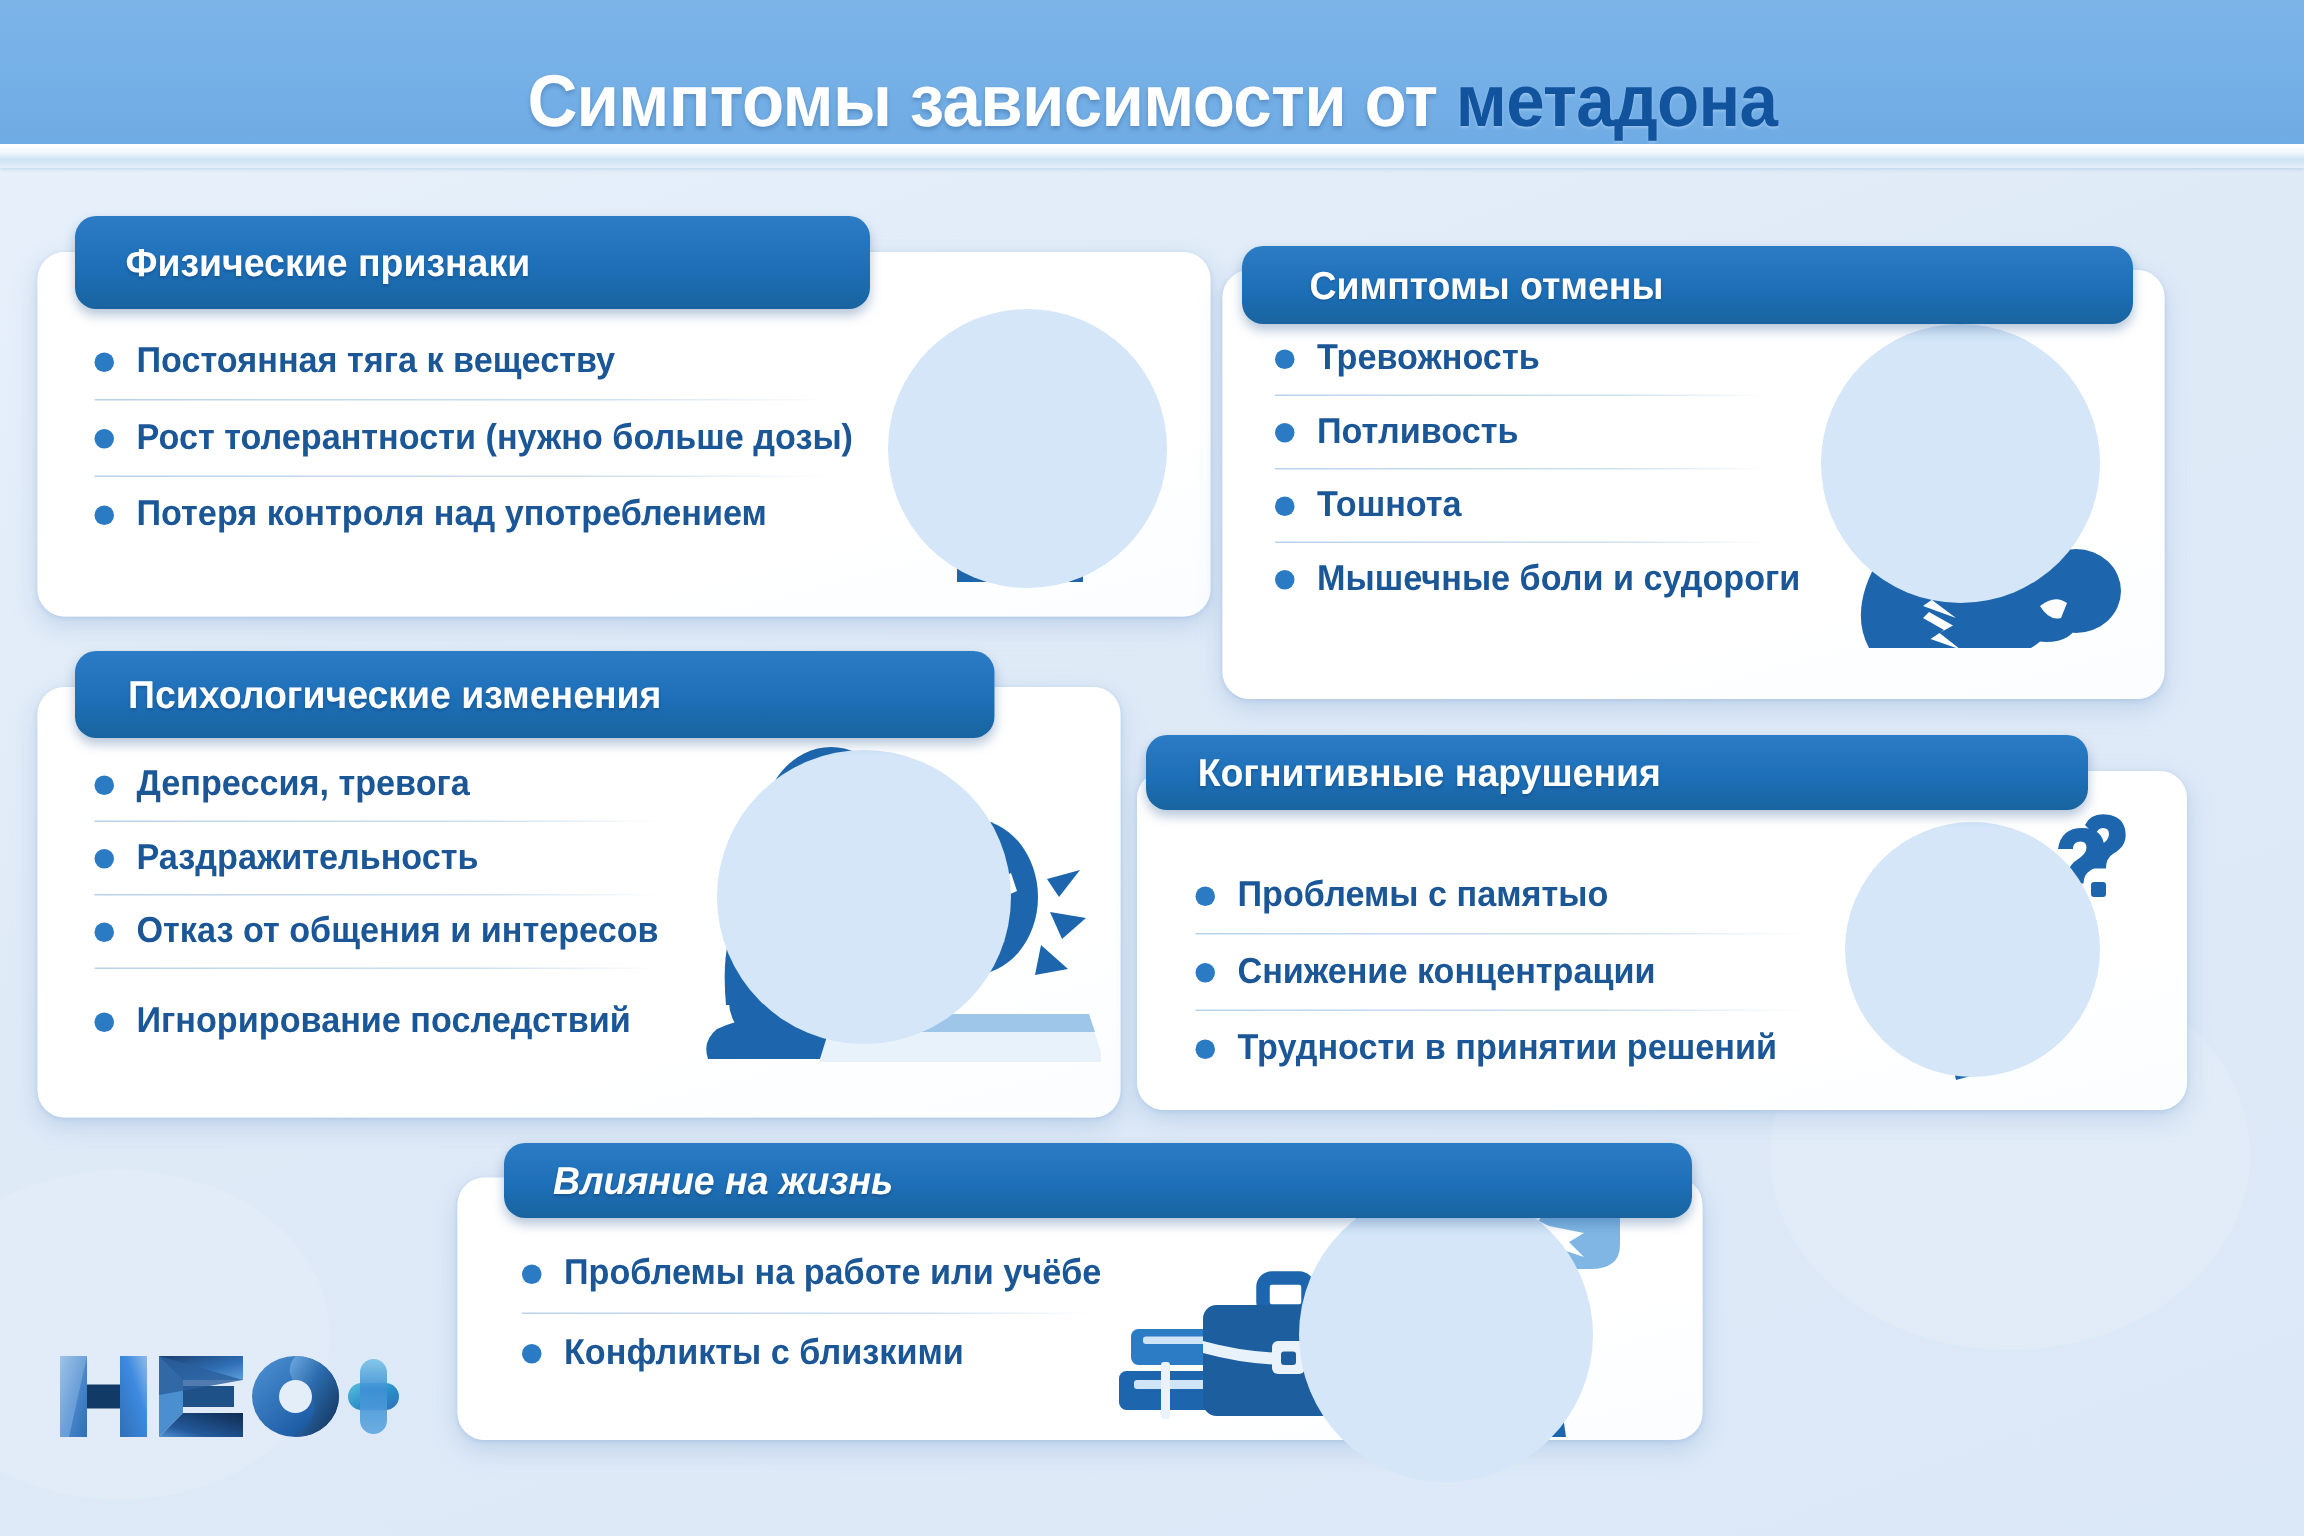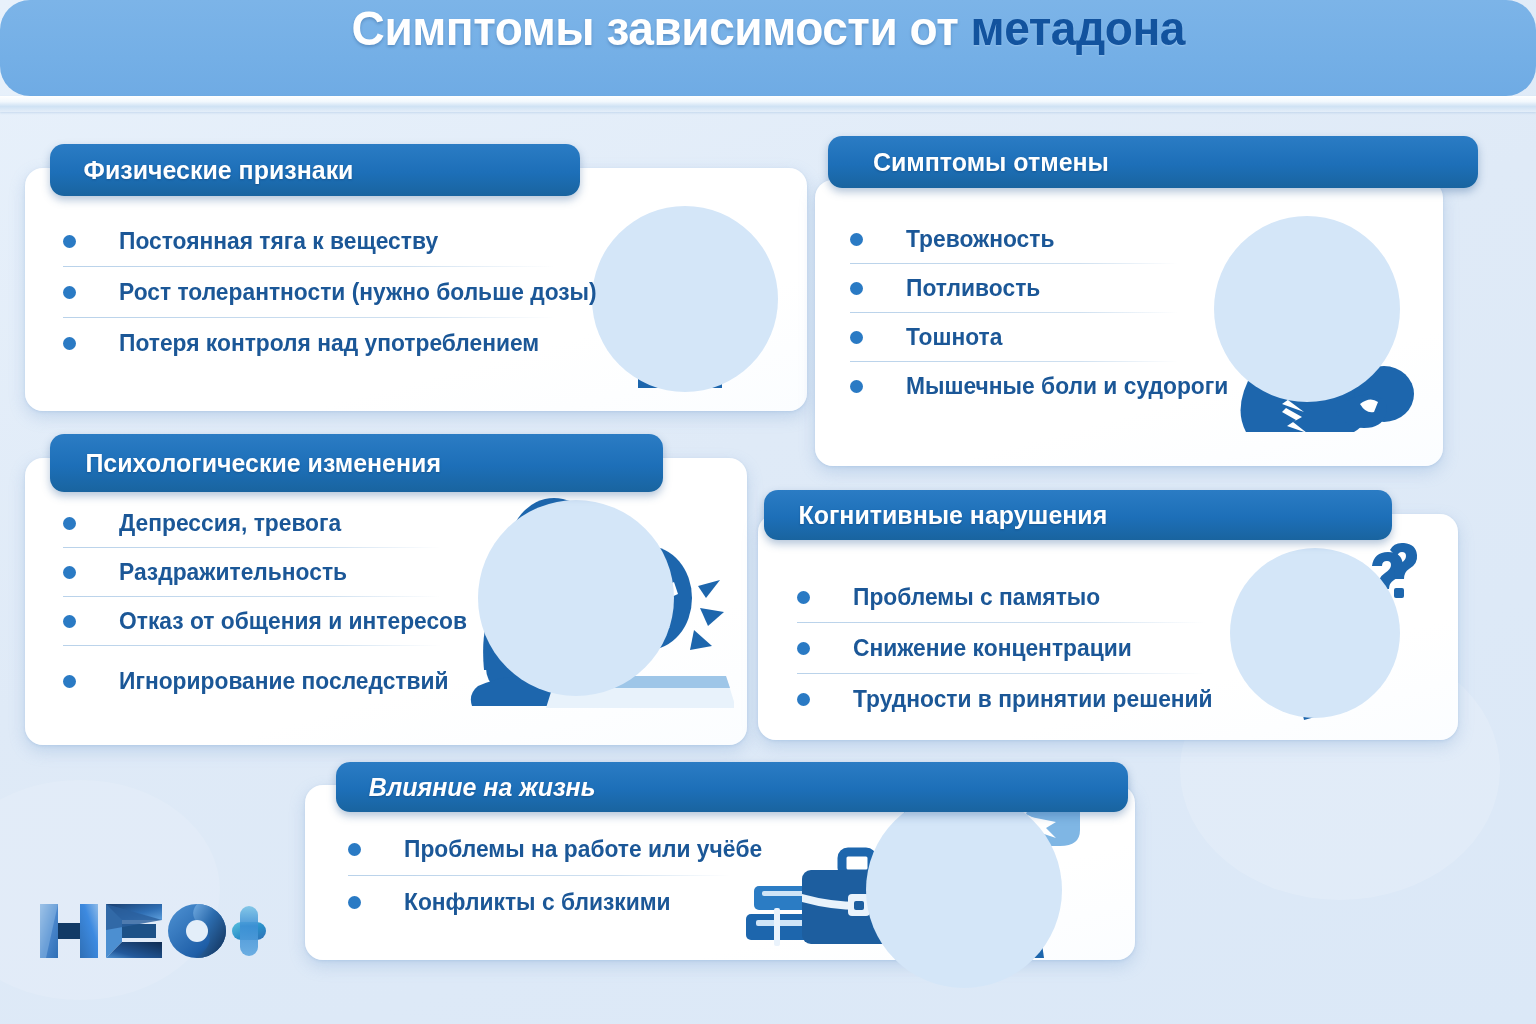--- a/index.html
+++ b/index.html
@@ -27,23 +27,22 @@
   }
 
   
   .header {
     position: absolute;
     left: 0; top: 0;
     width: 1536px;
     height: 96px;
     background: linear-gradient(180deg, #7cb4e8 0%, #74afe6 60%, #6fabe4 100%);
     display: flex;
-    align-items: flex-start;
+    align-items: flex-end;
     justify-content: center;
-    border-radius: 30px;
   }
   .header-title {
     font-family: "Liberation Sans Narrow", "Liberation Sans", sans-serif;
     font-size: 49px;
     font-weight: 700;
     letter-spacing: -0.5px;
     color: #ffffff;
     text-shadow: 0 2px 3px rgba(20,60,110,0.28);
     white-space: nowrap;
     transform: scaleX(0.94);
@@ -89,21 +88,20 @@
 
   
   .bullets {
     position: absolute;
     z-index: 4;
   }
   .bullet-row {
     display: flex;
     align-items: center;
     position: relative;
-    gap: 28px;
   }
   .bullet-dot {
     width: 13px;
     height: 13px;
     border-radius: 50%;
     background: #2a7ac4;
     flex: 0 0 auto;
     margin-right: 15px;
   }
   .bullet-text {
@@ -155,21 +153,21 @@
 
   <div class="amb" style="left:1180px;top:640px;width:320px;height:260px;opacity:.45;"></div>
   <div class="amb" style="left:-60px;top:780px;width:280px;height:220px;opacity:.35;"></div>
 
   <div class="header">
     <div class="header-title"><span>Симптомы зависимости от </span><span class="accent">метадона</span></div>
   </div>
   <div class="header-strip"></div>
 
   <div class="card" style="left:25px;top:168px;width:782px;height:243px;"></div>
-  <div class="pill" style="left:50px;top:144px;width:530px;height:52px;">
+  <div class="pill" style="left:50px;top:144px;width:530px;height:62px;">
     <span class="pill-label">Физические признаки</span>
   </div>
 
   <div class="illus" style="left:578px;top:198px;width:218px;height:200px;">
     <div class="illus-disc" style="left:14px;top:8px;width:186px;height:186px;"></div>
     <svg width="218" height="200" viewBox="0 0 218 200">
       <g fill="#1d66ad">
 
         <ellipse cx="102" cy="55" rx="34" ry="40"></ellipse>
 
@@ -216,21 +214,21 @@
         <span class="bullet-text">Рост толерантности (нужно больше дозы)</span>
       </div>
     <div class="bullet-sep" style="width:492px;margin:4px 0 4px 0;"></div>
     <div class="bullet-row" style="height:42px;">
         <span class="bullet-dot"></span>
         <span class="bullet-text">Потеря контроля над употреблением</span>
       </div>
   </div>
 
   <div class="card" style="left:815px;top:180px;width:628px;height:286px;"></div>
-  <div class="pill" style="left:828px;top:136px;width:650px;height:52px;padding-left:40px;">
+  <div class="pill" style="left:828px;top:164px;width:594px;height:52px;padding-left:40px;">
     <span class="pill-label">Симптомы отмены</span>
   </div>
 
   <div class="illus" style="left:1208px;top:208px;width:230px;height:236px;">
     <div class="illus-disc" style="left:6px;top:8px;width:186px;height:186px;"></div>
     <svg width="230" height="236" viewBox="0 0 230 236">
       <g fill="#1d66ad">
 
         <path d="M70 40 q12 -28 44 -26 q32 2 36 32 q3 26 -14 40 q-16 14 -38 8 q-26 -8 -28 -54z"></path>
 

